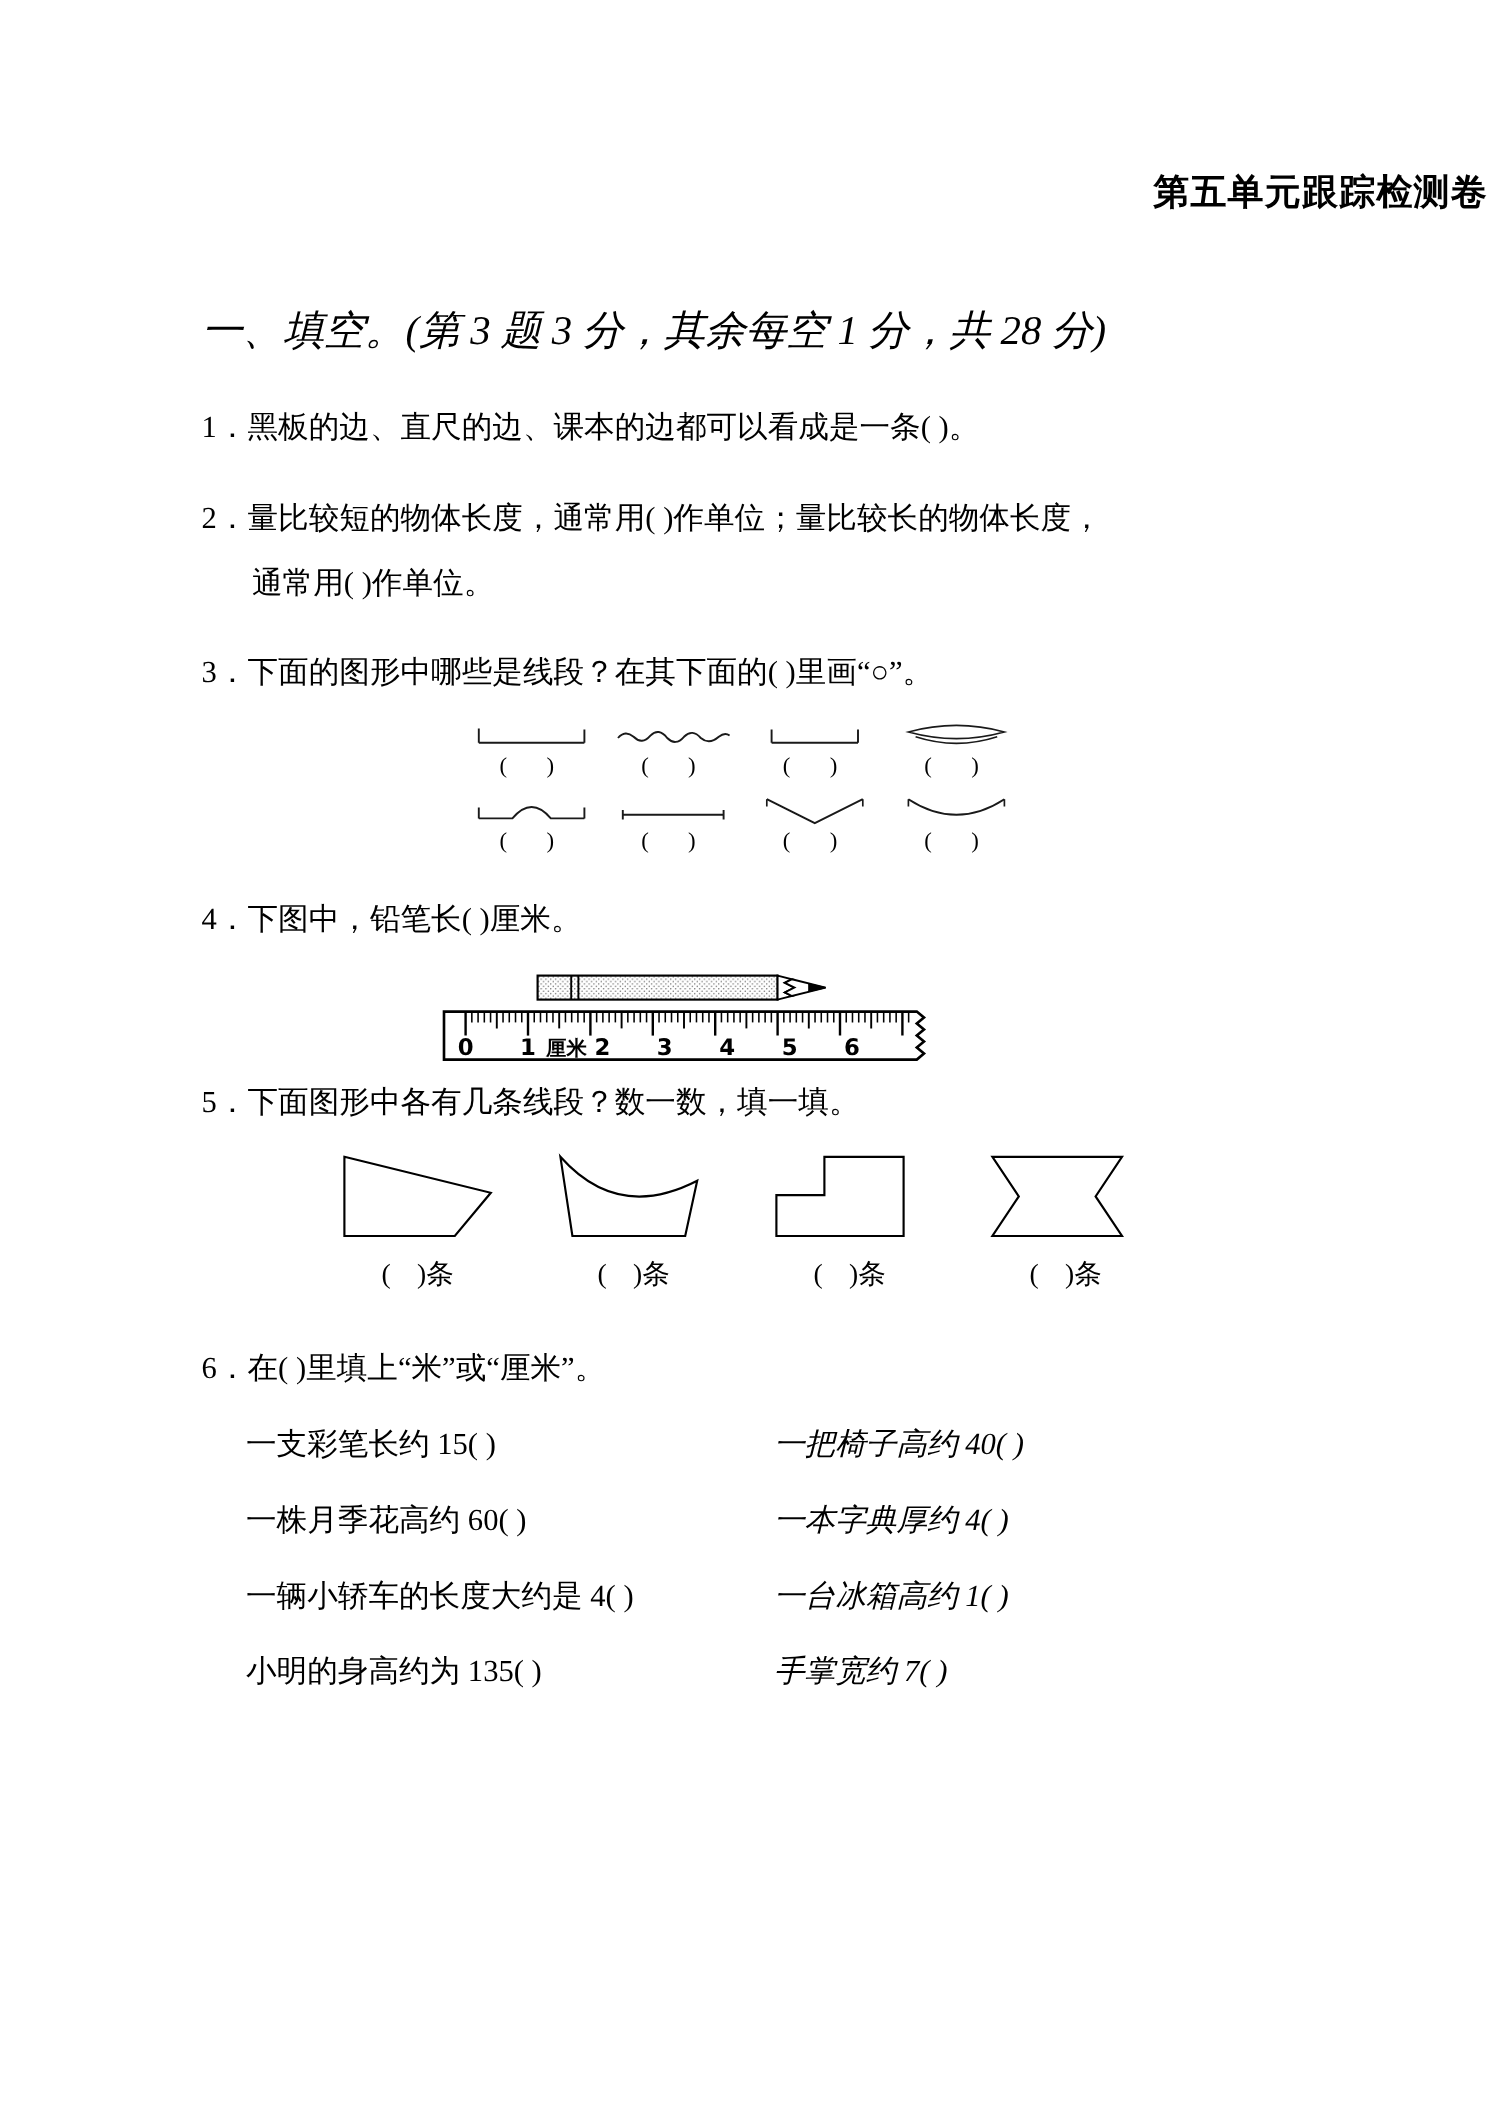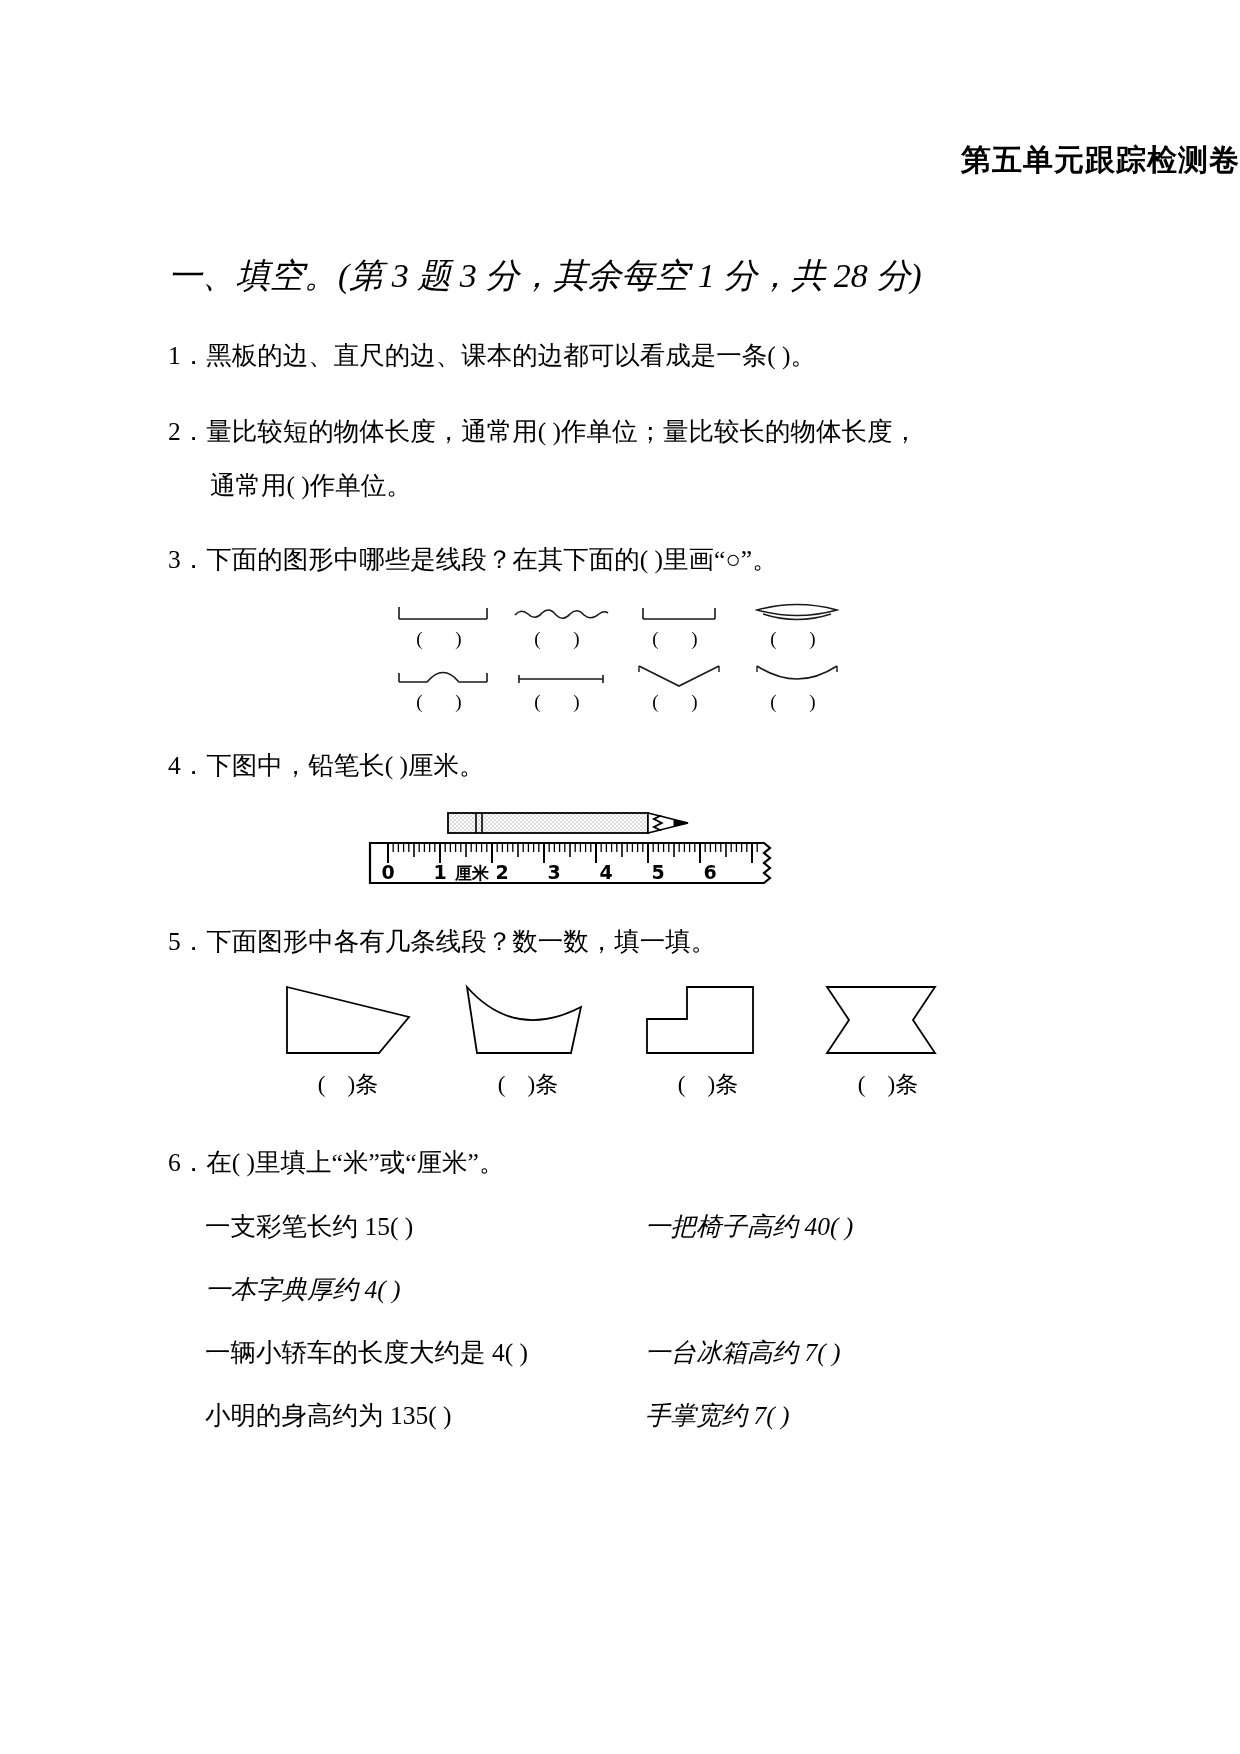--- a/index.html
+++ b/index.html
@@ -353,21 +353,21 @@
             <text x="186" y="74">3</text>
             <text x="238" y="74">4</text>
             <text x="290" y="74">5</text>
             <text x="342" y="74">6</text>
           </g>
         </g>
       </svg>
     </div>
   </div>
 
-  <div class="q" style="margin-top:24px;">
+  <div class="q" style="margin-top:0;">
     <span class="q-num">5．</span><span>下面图形中各有几条线段？数一数，填一填。</span>
   </div>
 
   <div class="fig5-wrap">
     <div class="fig5-row">
 
       <div class="fig5-cell">
         <svg width="150" height="82" viewBox="0 0 150 82">
           <path d="M14 8 L136 38 L106 74 L14 74 Z" fill="none" stroke="#000000" stroke-width="1.8"></path>
         </svg>
@@ -409,25 +409,26 @@
   <div class="q" style="margin-top:44px;">
     <span class="q-num">6．</span><span>在(      )里填上“米”或“厘米”。</span>
   </div>
 
   <div class="q6-list">
     <div class="q6-row">
       <div class="q6-colA">一支彩笔长约 15(        )</div>
       <div class="q6-colB">一把椅子高约 40(        )</div>
     </div>
     <div class="q6-row">
+      <div class="q6-colA">一株月季花高约 60(        )</div>
       <div class="q6-colB">一本字典厚约 4(        )</div>
     </div>
     <div class="q6-row">
       <div class="q6-colA">一辆小轿车的长度大约是 4(        )</div>
-      <div class="q6-colB">一台冰箱高约 7(        )</div>
+      <div class="q6-colB">一台冰箱高约 1(        )</div>
     </div>
     <div class="q6-row">
       <div class="q6-colA">小明的身高约为 135(        )</div>
       <div class="q6-colB">手掌宽约 7(        )</div>
     </div>
   </div>
 
 </div>
 
 </body></html>

